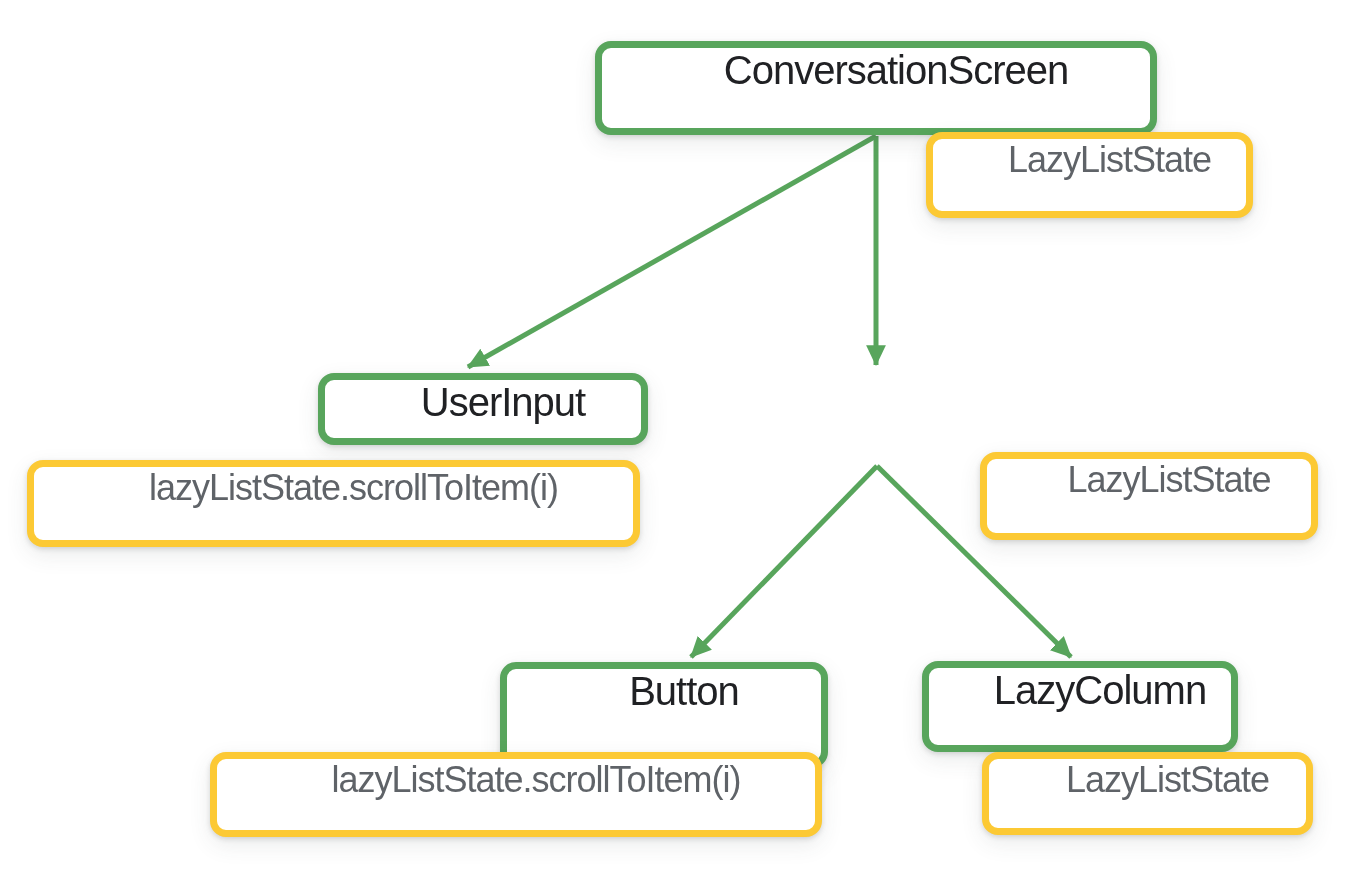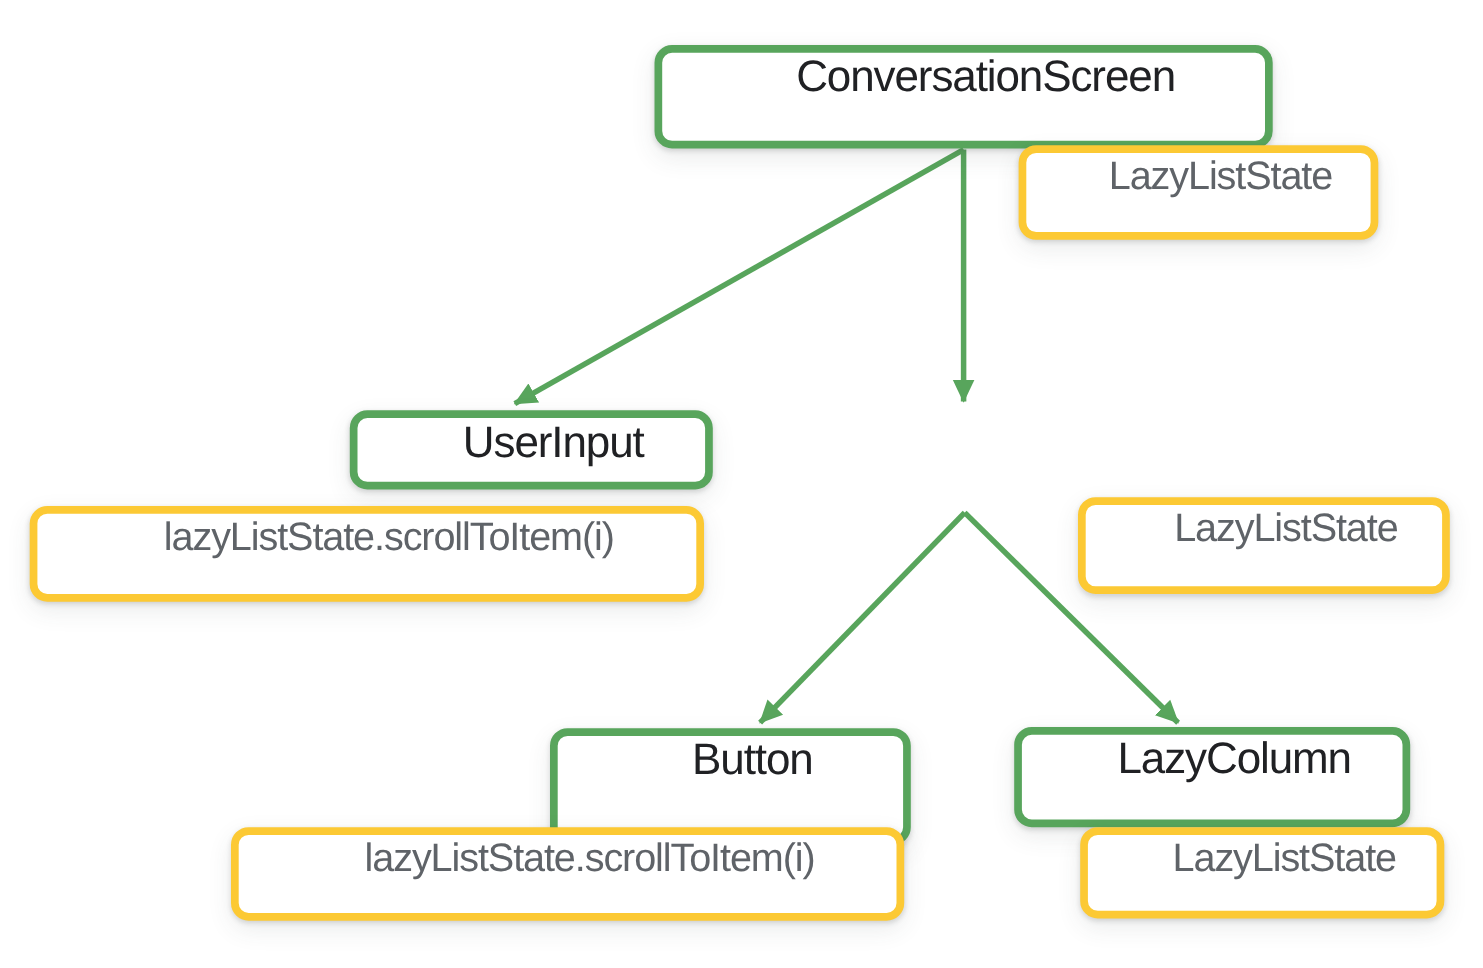--- a/index.html
+++ b/index.html
@@ -56,21 +56,21 @@
   }
   
   .pos-conversation-screen { left: 595px; top: 41px;  width: 562px; height: 94px; }
   .pos-conversation-ann    { left: 926px; top: 132px; width: 327px; height: 86px; }
   .pos-user-input          { left: 318px; top: 373px; width: 330px; height: 72px; }
   .pos-user-input-ann      { left: 27px;  top: 460px; width: 613px; height: 87px; }
   .pos-messages-list       { left: 702px; top: 372px; width: 333px; height: 95px; }
   .pos-messages-list-ann   { left: 980px; top: 452px; width: 338px; height: 88px; }
   .pos-button              { left: 500px; top: 662px; width: 328px; height: 106px; }
   .pos-button-ann          { left: 210px; top: 752px; width: 612px; height: 85px; }
-  .pos-lazy-column         { left: 922px; top: 661px; width: 360px; height: 91px; }
+  .pos-lazy-column         { left: 922px; top: 661px; width: 316px; height: 91px; }
   .pos-lazy-column-ann     { left: 982px; top: 752px; width: 331px; height: 83px; }
 </style>
 </head>
 <body>
 
 <div id="stage">
 
   <svg id="edges" width="1348" height="880" viewBox="0 0 1348 880">
     <defs>
       <marker id="arrowhead" viewBox="0 0 10 10" refX="9" refY="5" markerWidth="4.4" markerHeight="4.4" orient="auto">

